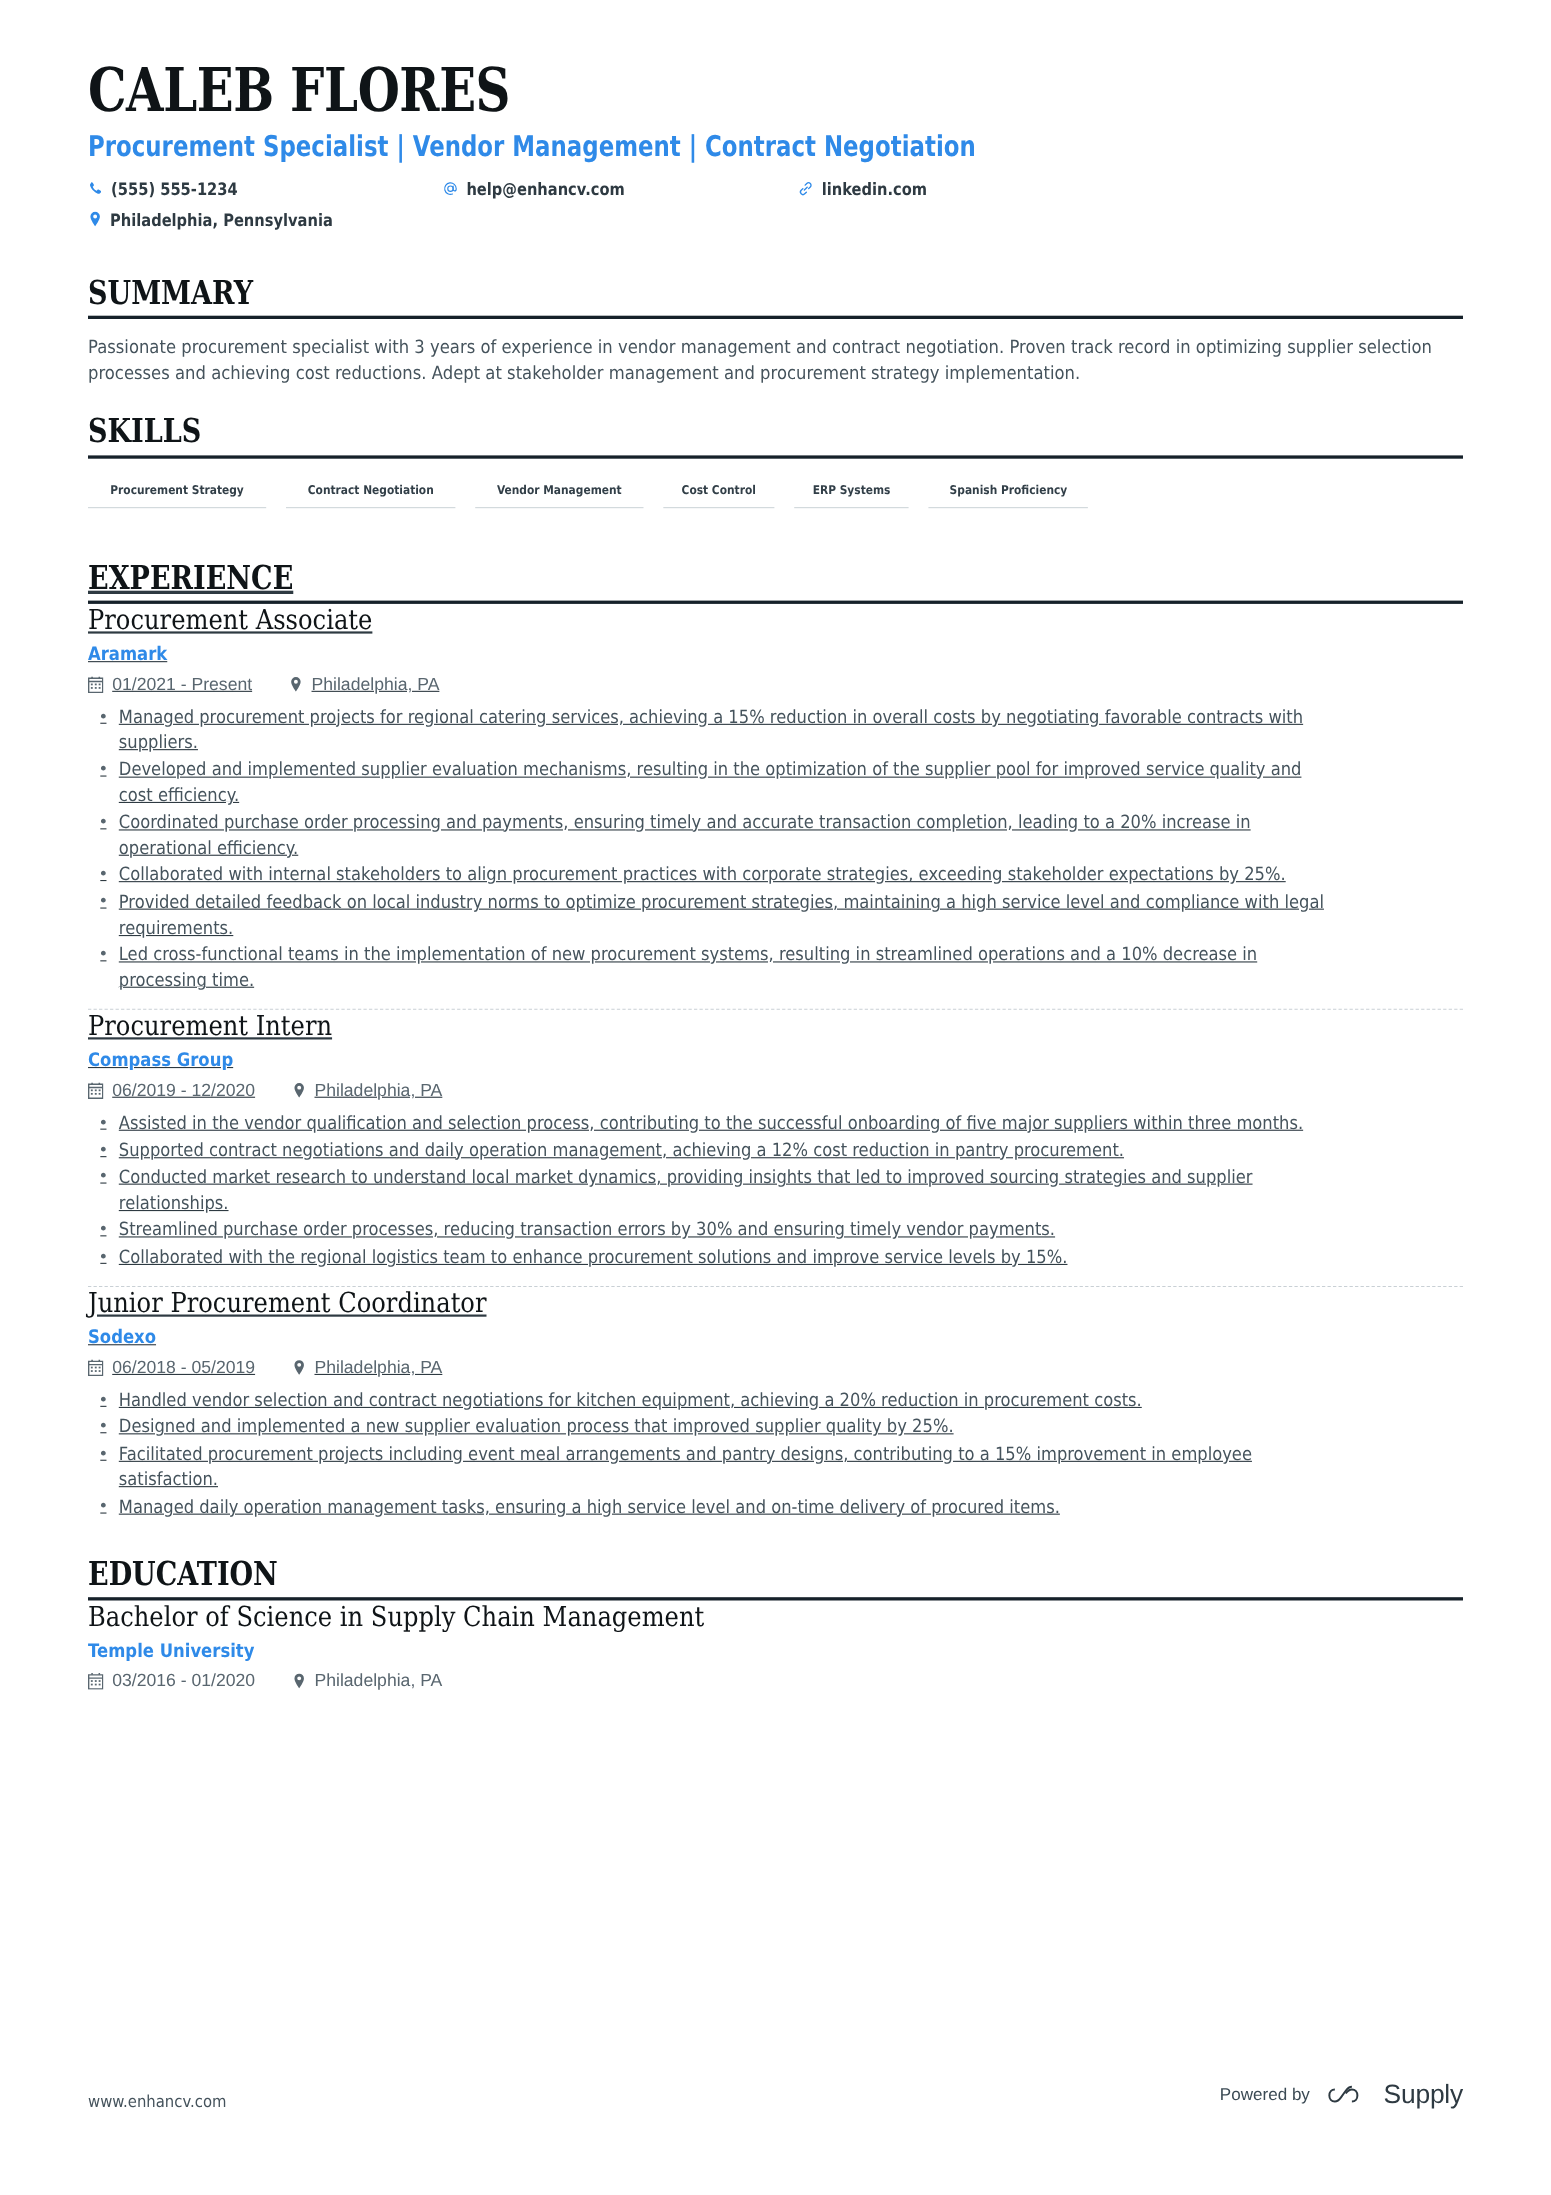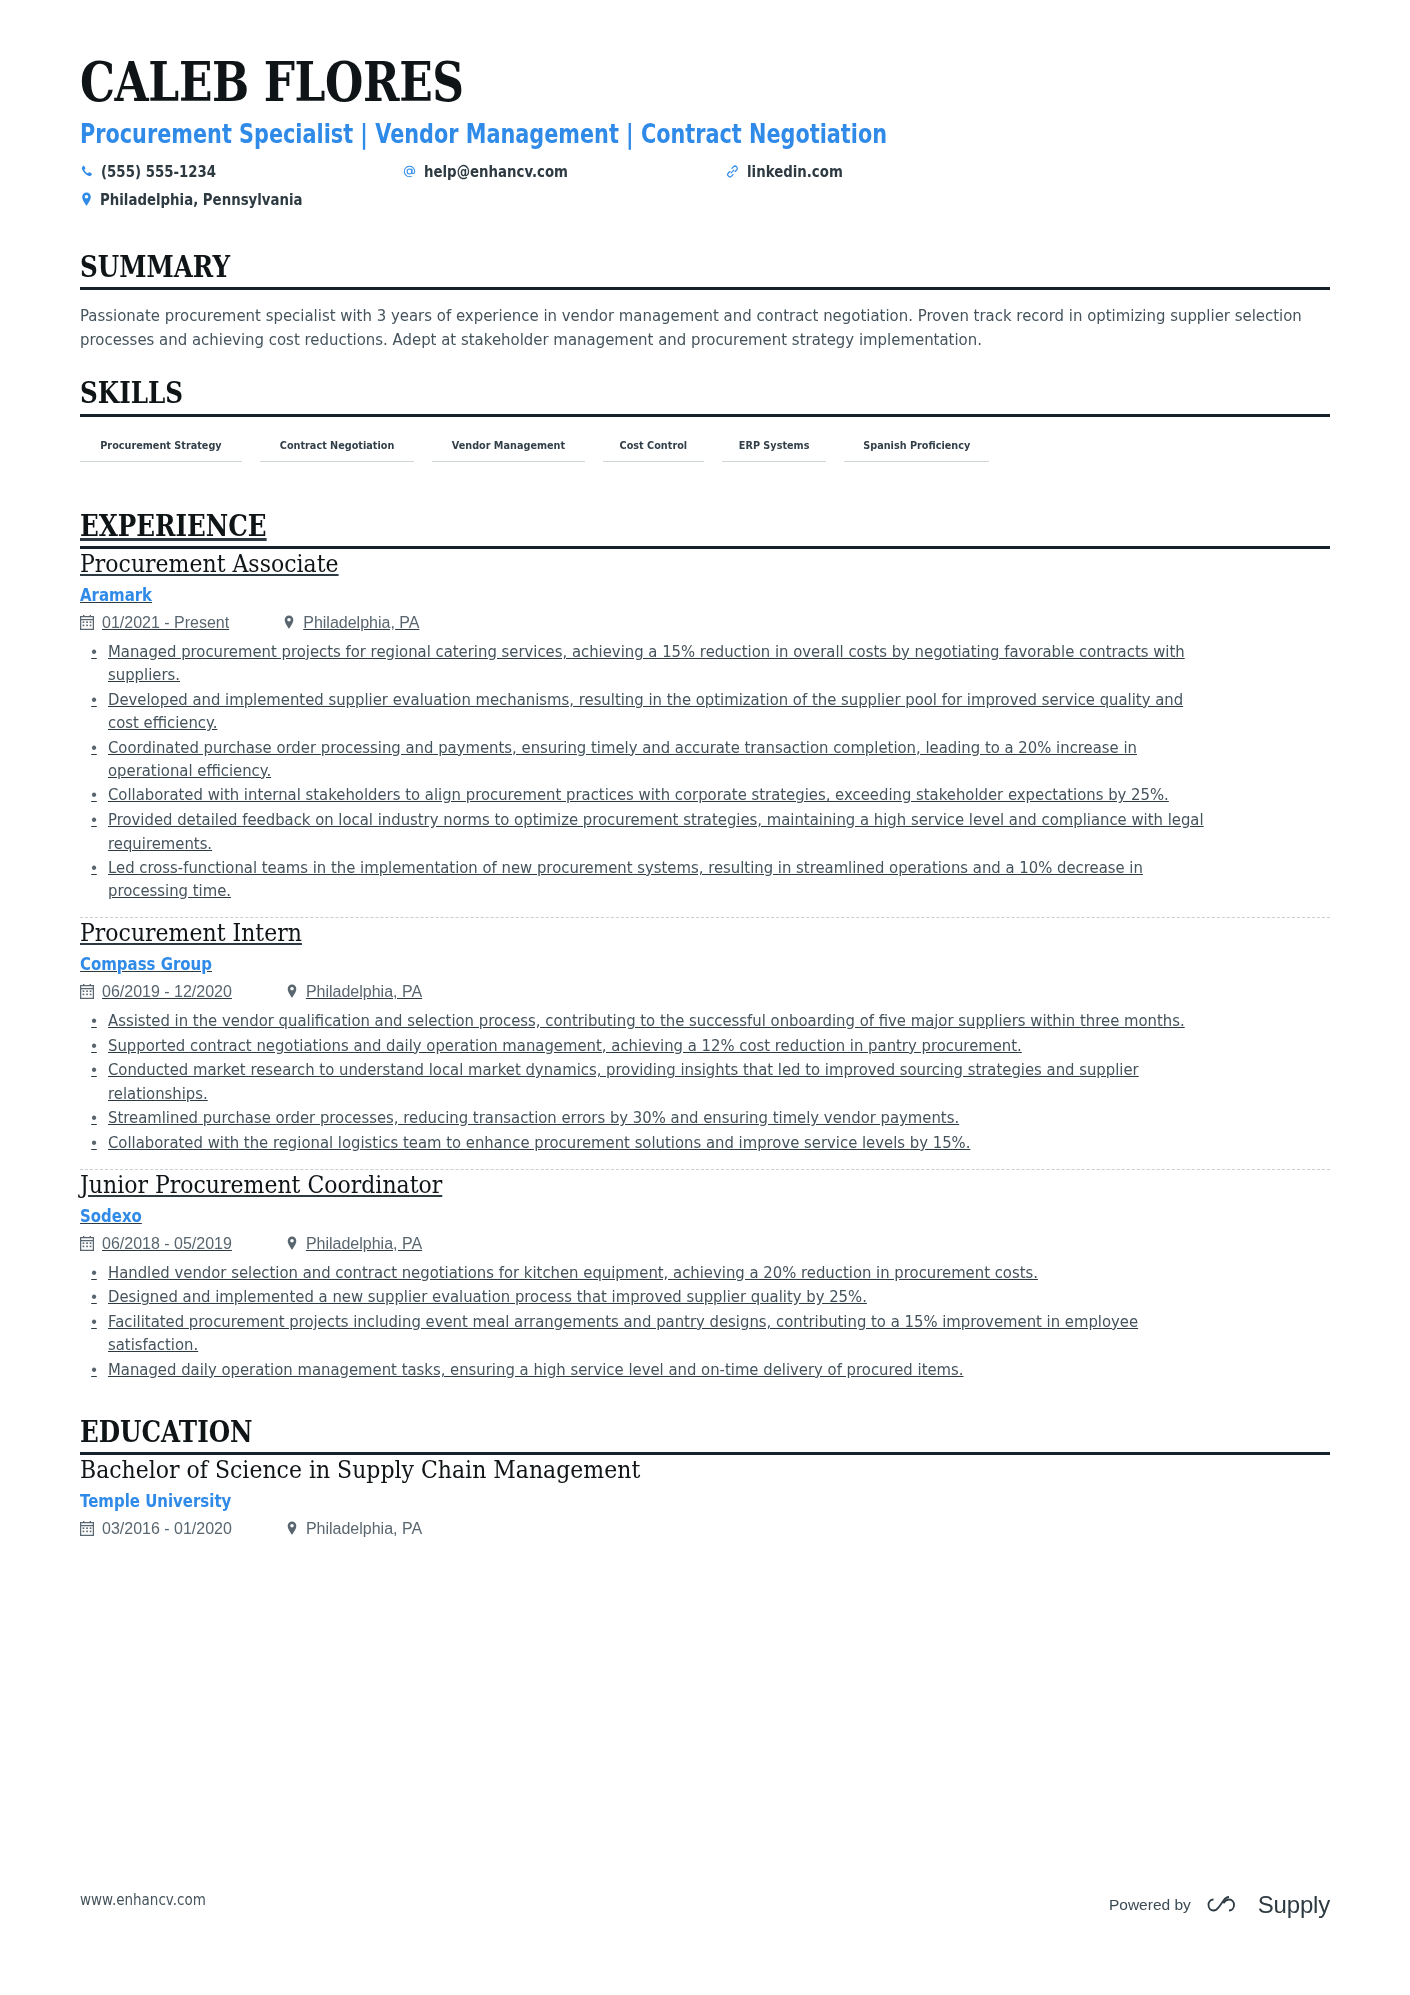--- a/index.html
+++ b/index.html
@@ -145,21 +145,21 @@
     font-size: 17px;
     color: #2f8ae8;
     transform: scaleX(0.88);
     transform-origin: left center;
     white-space: nowrap;
   }
   .meta-row {
     margin-top: 9px;
     display: flex;
     align-items: center;
-    gap: 54px;
+    gap: 34px;
     font-family: "Liberation Sans", sans-serif;
     font-size: 16px;
     color: #59666f;
   }
   .meta-item { display: flex; align-items: center; gap: 8px; white-space: nowrap; }
 
   .bullets { margin-top: 8px; }
   .bullet {
     display: flex;
     align-items: flex-start;
@@ -197,21 +197,21 @@
     white-space: nowrap;
   }
 
   
   .footer {
     position: absolute;
     left: 80px;
     right: 80px;
     bottom: 76px;
     display: flex;
-    align-items: flex-start;
+    align-items: flex-end;
     justify-content: space-between;
   }
   .footer-url {
     font-family: "DejaVu Sans", "Liberation Sans", sans-serif;
     font-size: 15px;
     color: #45535c;
     transform: scaleX(0.9);
     transform-origin: left center;
   }
   .footer-brand { display: flex; align-items: center; gap: 16px; }

